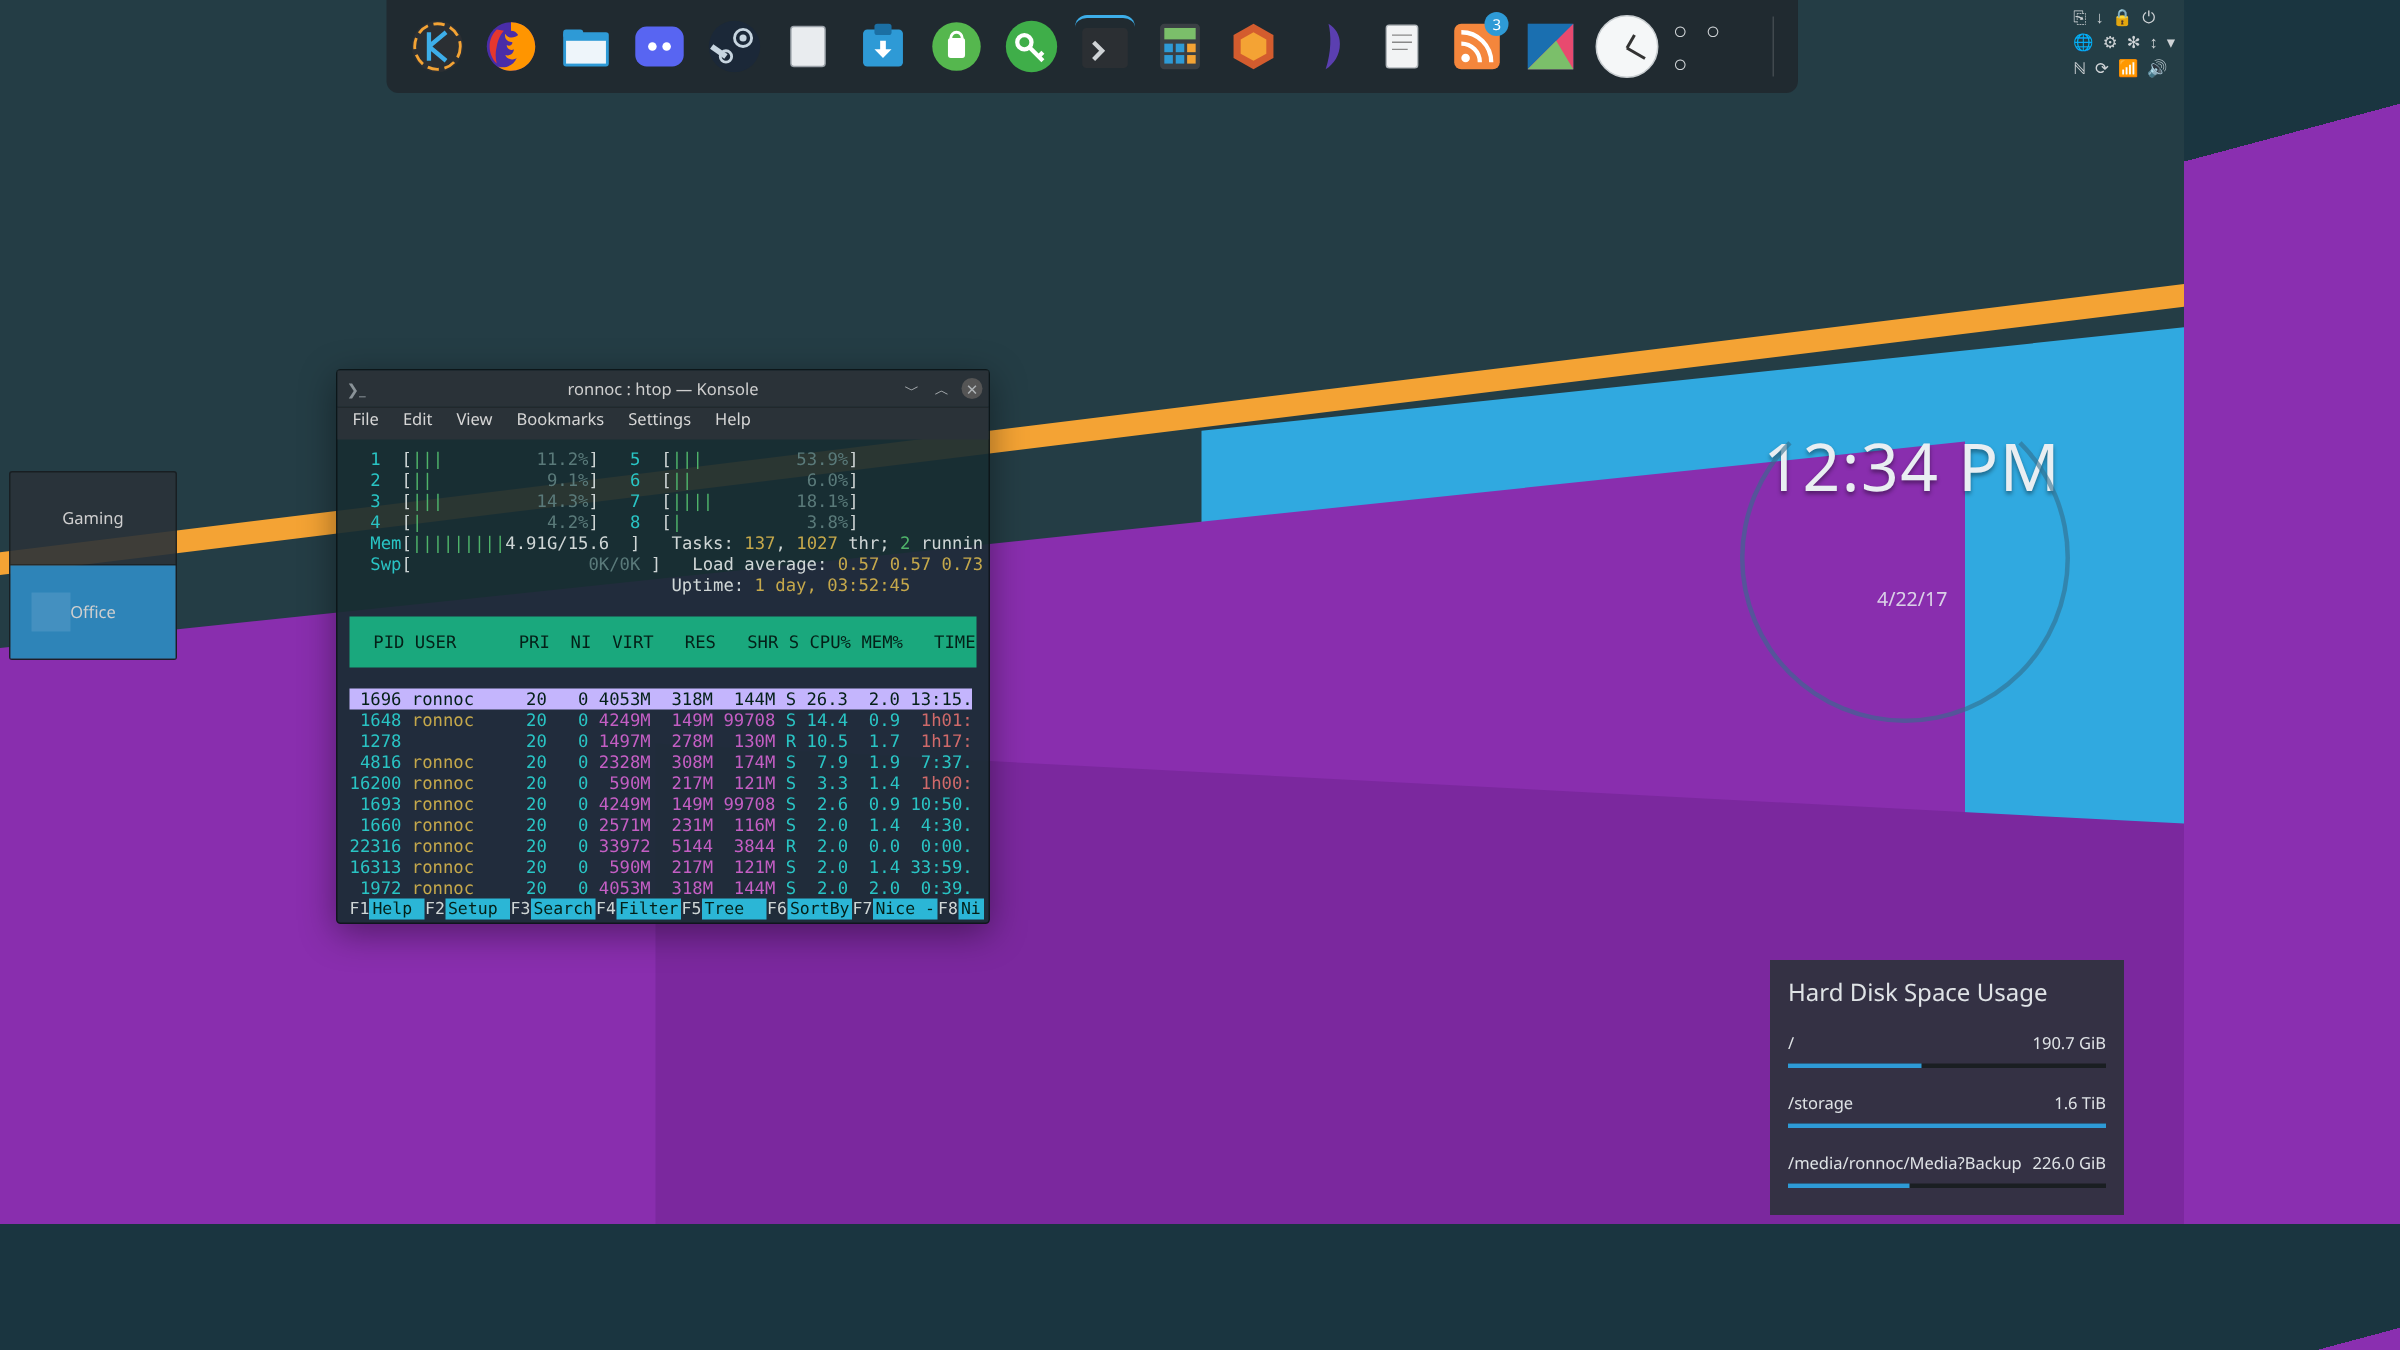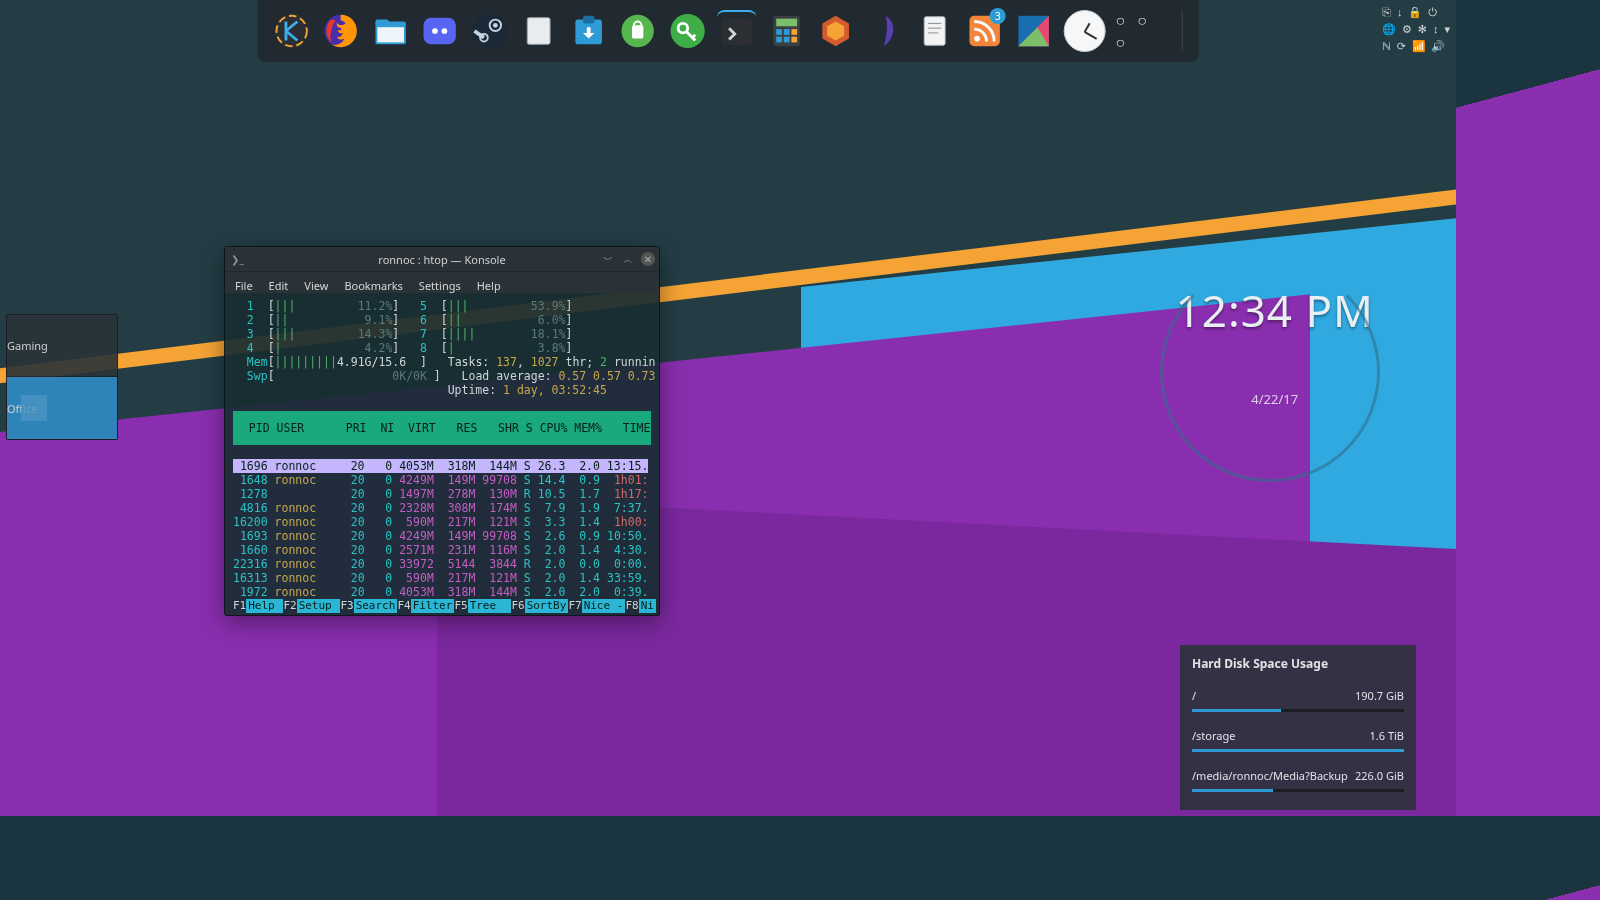--- a/index.html
+++ b/index.html
@@ -25,54 +25,54 @@
 .dock .icon svg{width:38px;height:38px}
 .dock .sep{width:1px;height:40px;background:rgba(255,255,255,.15);margin:0 2px}
 .badge{position:absolute;top:-2px;right:-2px;background:#2e9ad6;color:#fff;font-size:10px;width:16px;height:16px;border-radius:50%;display:flex;align-items:center;justify-content:center}
 .tray{position:absolute;top:4px;right:6px;z-index:50;display:flex;gap:3px;align-items:center;color:#cfd3d6}
 .tray .col{display:flex;flex-direction:column;gap:2px}
 .tray .row{display:flex;gap:6px;align-items:center;font-size:11px}
 
 
 .pager{position:absolute;left:6px;top:314px;width:112px;background:rgba(42,50,56,.9);
   border:1px solid rgba(0,0,0,.4);border-radius:2px;z-index:30;font-size:11px;color:#cfcfcf}
-.pager .cell{height:62px;display:flex;align-items:center;justify-content:flex-start;border-bottom:1px solid rgba(0,0,0,.3);position:relative}
+.pager .cell{height:62px;display:flex;align-items:center;justify-content:center;border-bottom:1px solid rgba(0,0,0,.3);position:relative}
 .pager .cell:last-child{border-bottom:none}
 .pager .cell.active{background:#2e84b8}
 .pager .thumb{position:absolute;left:14px;width:26px;height:26px;background:#4a94c2;opacity:.8}
 
 
 .term{position:absolute;left:224px;top:246px;width:436px;background:rgba(24,44,50,.92);
   border:1px solid rgba(0,0,0,.5);border-radius:3px;z-index:40;box-shadow:0 6px 24px rgba(0,0,0,.4)}
 .term .titlebar{height:24px;background:#2a3238;display:flex;align-items:center;justify-content:center;
   font-size:11px;color:#cfcfcf;position:relative}
 .term .winbtns{position:absolute;right:4px;display:flex;gap:6px;align-items:center}
 .term .winbtns span{width:14px;height:14px;display:inline-flex;align-items:center;justify-content:center;font-size:10px;color:#aeb3b6}
 .term .winbtns .close{background:#555;border-radius:50%}
 .term .appicon{position:absolute;left:6px;font-size:10px;color:#8a9398}
-.term .menubar{height:22px;background:#2a3238;display:flex;gap:16px;padding:0 10px;align-items:flex-end;font-size:11px;color:#d6d6d6;border-top:1px solid rgba(0,0,0,.2)}
+.term .menubar{height:22px;background:#2a3238;display:flex;gap:16px;padding:0 10px;align-items:flex-start;font-size:11px;color:#d6d6d6;border-top:1px solid rgba(0,0,0,.2)}
 .term .body{font-family:"DejaVu Sans Mono",Menlo,monospace;font-size:11.5px;line-height:14px;
   padding:6px 8px 2px;white-space:pre;color:#29c4c4}
 .c-cyan{color:#29c4c4}.c-red{color:#d06a6a}.c-yel{color:#c5a84b}.c-wht{color:#cfd6d6}
 .c-grn{color:#4fb36a}.c-mag{color:#c45ec4}.c-dim{color:#5a7a7a}
 .hbar{background:#1aa87d;color:#042018;display:block;padding:10px 2px}
 .hl{background:#c4b5fd;color:#042018}
 .fnrow{display:flex;font-family:inherit;font-size:11px}
 .fnrow .k{color:#cfd6d6}.fnrow .v{background:#2bb6d6;color:#042018;padding:0 2px;margin-right:0}
 
 
 .clockw{position:absolute;right:82px;top:280px;z-index:20;text-align:center;color:#e9eef2}
 .clockw .ring{width:220px;height:220px;border:3px solid rgba(50,110,140,.6);border-top-color:transparent;border-radius:50%;position:absolute;top:-18px;left:-16px}
 .clockw .time{font-size:44px;font-weight:400;letter-spacing:1px;text-shadow:0 2px 3px rgba(0,0,0,.4)}
 .clockw .date{font-size:13px;margin-top:50px;opacity:.85}
 
 
 .diskw{position:absolute;right:40px;bottom:6px;width:236px;background:rgba(42,50,56,.88);
   padding:10px 12px 14px;font-size:11px;color:#dfe3e6;z-index:30}
-.diskw h4{font-size:12px;font-weight:700;margin-bottom:14px}
+.diskw h4{font-size:16px;font-weight:400;margin-bottom:14px}
 .diskw .entry{margin:16px 0 4px}
 .diskw .row{display:flex;justify-content:space-between;margin-bottom:6px}
 .diskw .bar{height:3px;background:#1a1e22;position:relative}
 .diskw .bar i{position:absolute;left:0;top:0;height:100%;background:#2e9ad6}
 
 .analog{width:42px;height:42px;border-radius:50%;background:#f5f7f8;position:relative;border:1px solid #c8cdd0}
 .analog .hand{position:absolute;left:50%;top:50%;background:#333;transform-origin:0 50%}
 </style>
 </head>
 <body>

